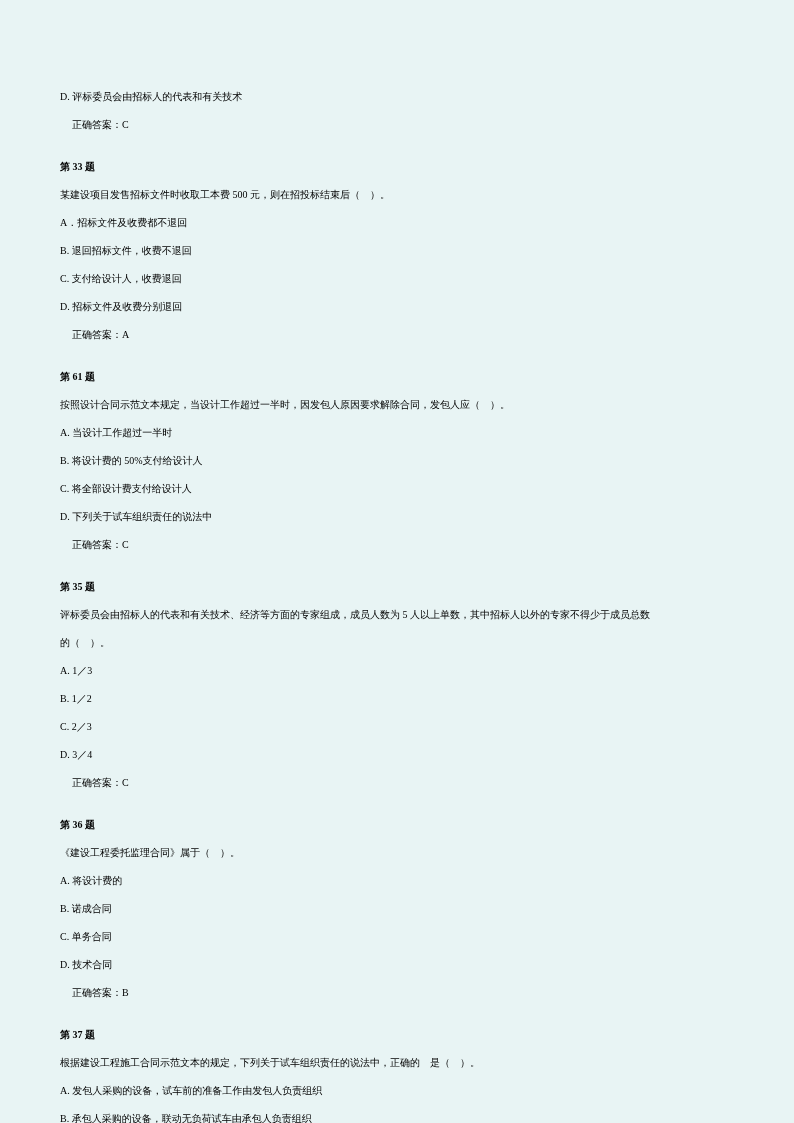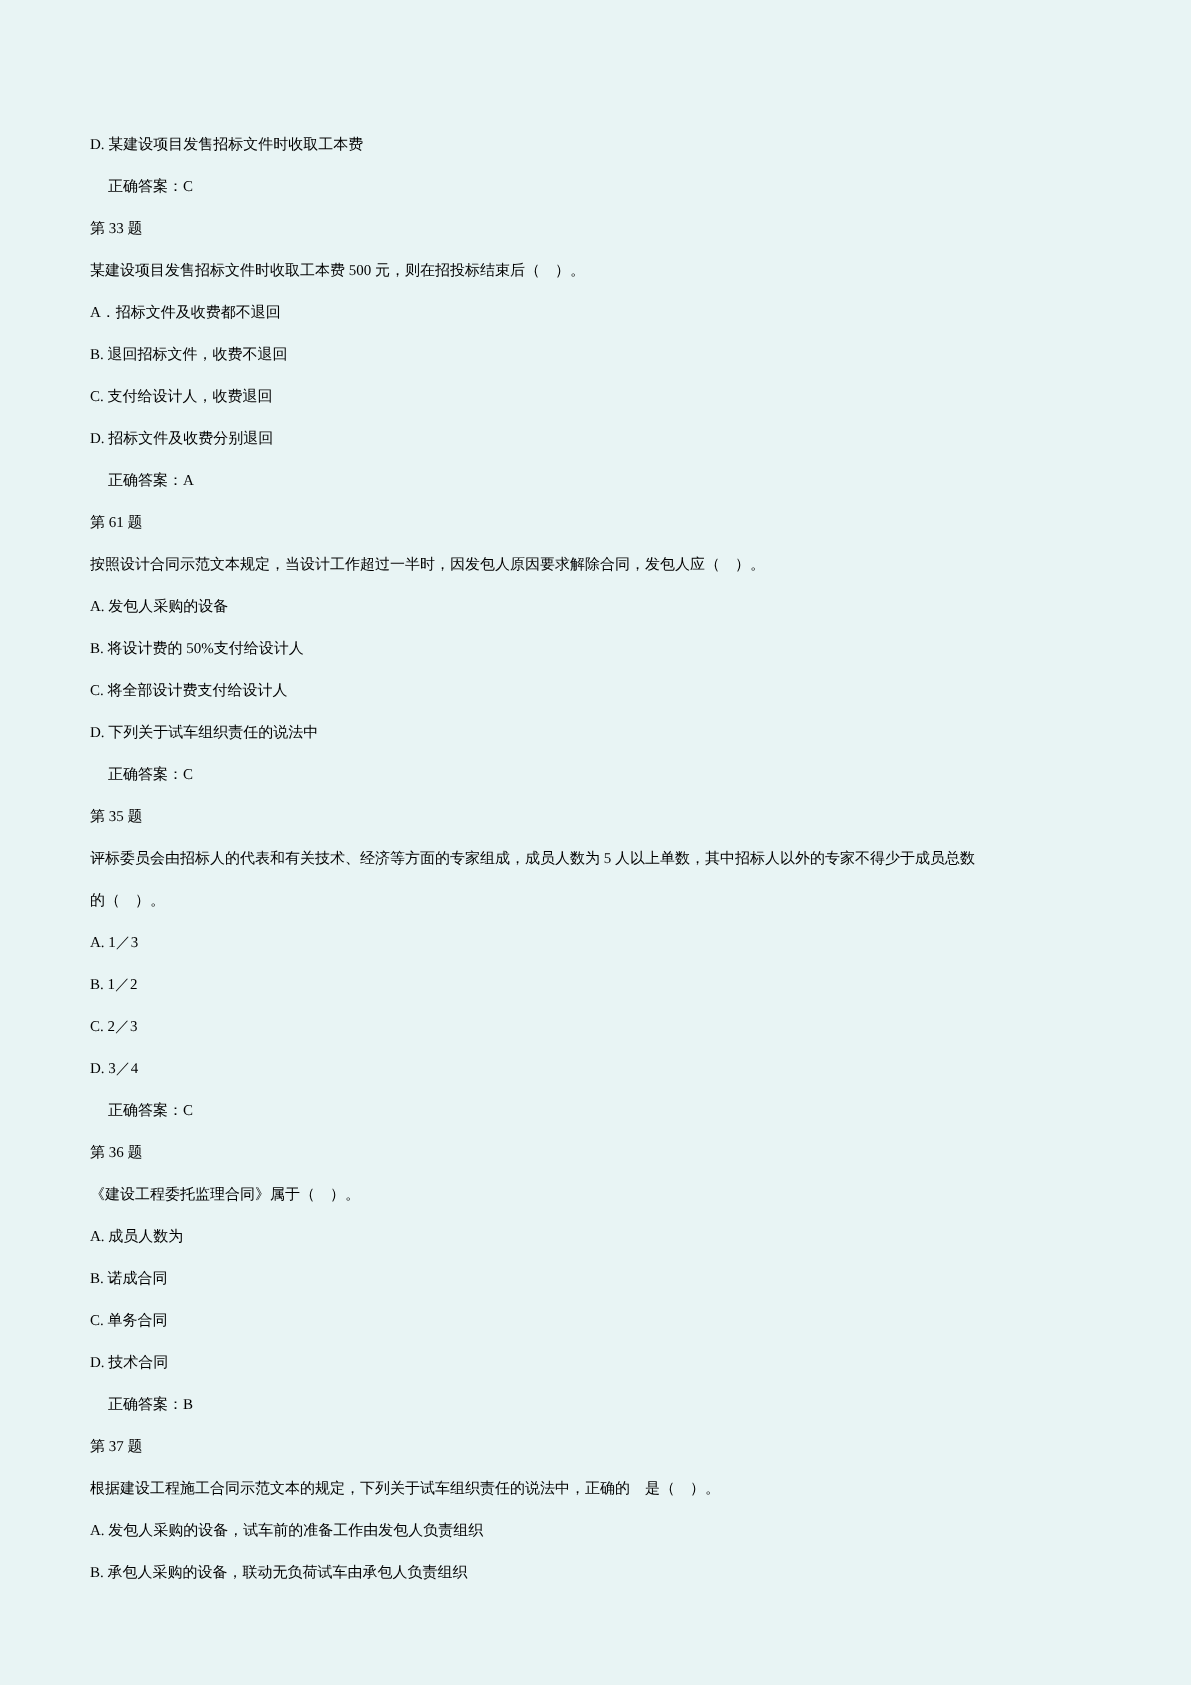--- a/index.html
+++ b/index.html
@@ -10,62 +10,63 @@
     font-family: "SimSun", "宋体", serif;
     font-size: 10px;
     color: #000;
     padding: 90px 60px 40px 60px;
     line-height: 1.4;
   }
   .line {
     margin-bottom: 14px;
   }
   .header {
-    font-weight: normal;
+    font-weight: bold;
+    margin-top: 28px;
     margin-bottom: 14px;
   }
   .answer {
     margin-bottom: 14px;
     margin-left: 12px;
   }
 </style>
 </head>
 <body>
 
-<div class="line">D. 某建设项目发售招标文件时收取工本费</div>
+<div class="line">D. 评标委员会由招标人的代表和有关技术</div>
 <div class="answer">正确答案：C</div>
 
 <div class="header">第 33 题</div>
 <div class="line">某建设项目发售招标文件时收取工本费 500 元，则在招投标结束后（　）。</div>
 <div class="line">A．招标文件及收费都不退回</div>
 <div class="line">B. 退回招标文件，收费不退回</div>
 <div class="line">C. 支付给设计人，收费退回</div>
 <div class="line">D. 招标文件及收费分别退回</div>
 <div class="answer">正确答案：A</div>
 
 <div class="header">第 61 题</div>
 <div class="line">按照设计合同示范文本规定，当设计工作超过一半时，因发包人原因要求解除合同，发包人应（　）。</div>
-<div class="line">A. 发包人采购的设备</div>
+<div class="line">A. 当设计工作超过一半时</div>
 <div class="line">B. 将设计费的 50%支付给设计人</div>
 <div class="line">C. 将全部设计费支付给设计人</div>
 <div class="line">D. 下列关于试车组织责任的说法中</div>
 <div class="answer">正确答案：C</div>
 
 <div class="header">第 35 题</div>
 <div class="line">评标委员会由招标人的代表和有关技术、经济等方面的专家组成，成员人数为 5 人以上单数，其中招标人以外的专家不得少于成员总数</div>
 <div class="line">的（　）。</div>
 <div class="line">A. 1／3</div>
 <div class="line">B. 1／2</div>
 <div class="line">C. 2／3</div>
 <div class="line">D. 3／4</div>
 <div class="answer">正确答案：C</div>
 
 <div class="header">第 36 题</div>
 <div class="line">《建设工程委托监理合同》属于（　）。</div>
-<div class="line">A. 成员人数为</div>
+<div class="line">A. 将设计费的</div>
 <div class="line">B. 诺成合同</div>
 <div class="line">C. 单务合同</div>
 <div class="line">D. 技术合同</div>
 <div class="answer">正确答案：B</div>
 
 <div class="header">第 37 题</div>
 <div class="line">根据建设工程施工合同示范文本的规定，下列关于试车组织责任的说法中，正确的　是（　）。</div>
 <div class="line">A. 发包人采购的设备，试车前的准备工作由发包人负责组织</div>
 <div class="line">B. 承包人采购的设备，联动无负荷试车由承包人负责组织</div>
 

